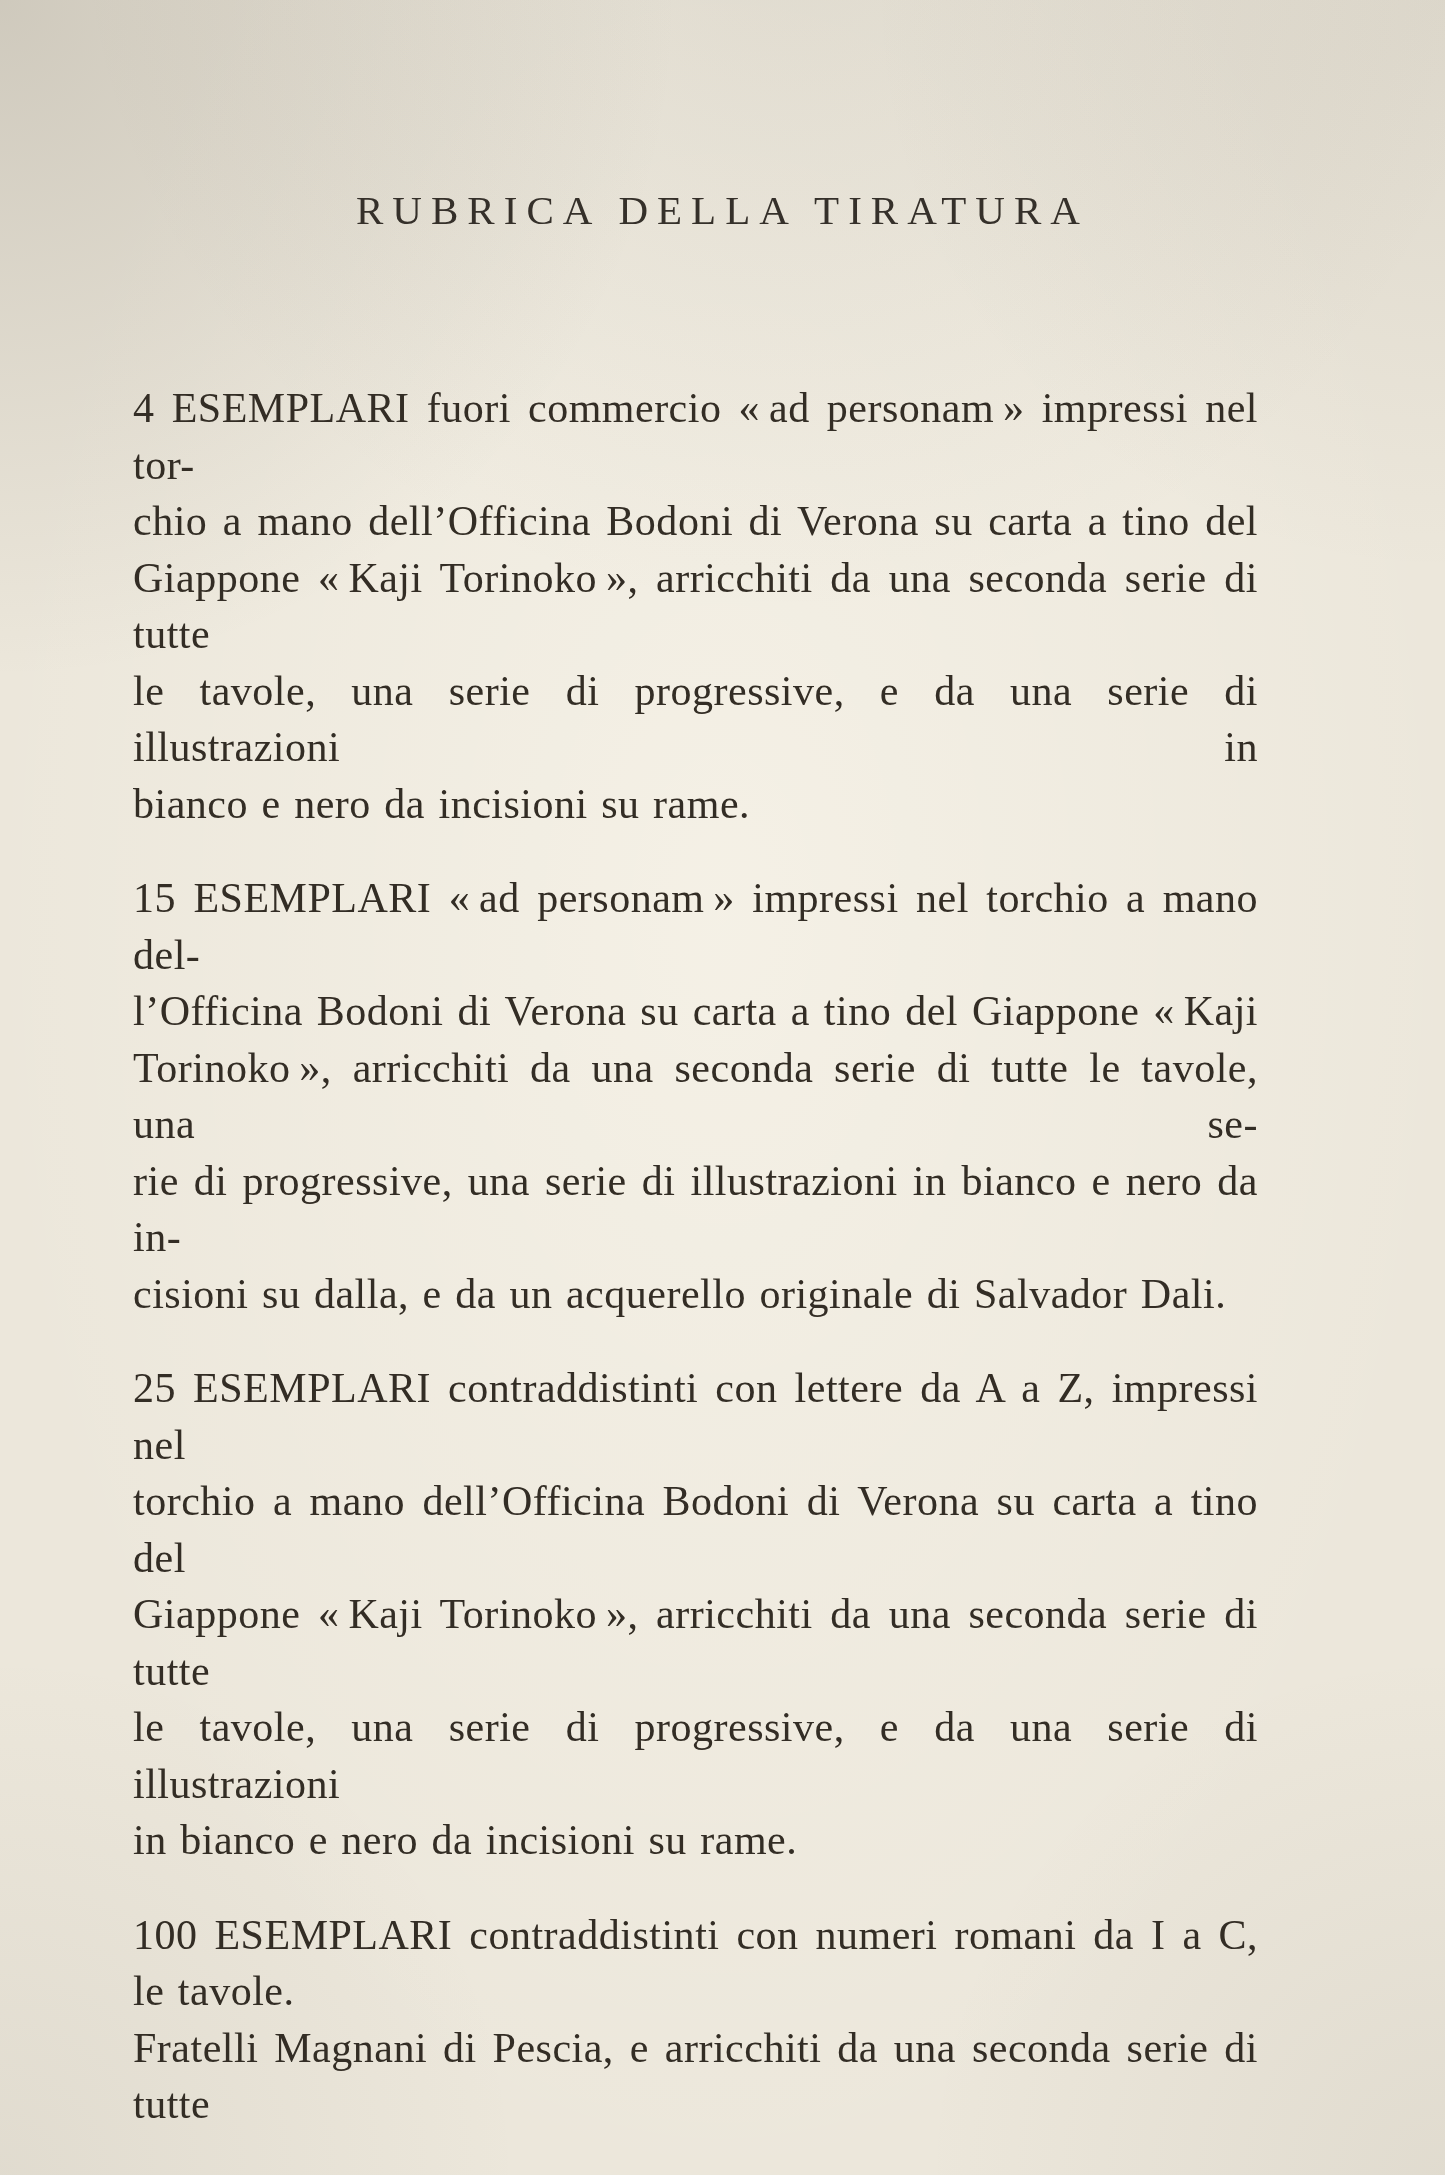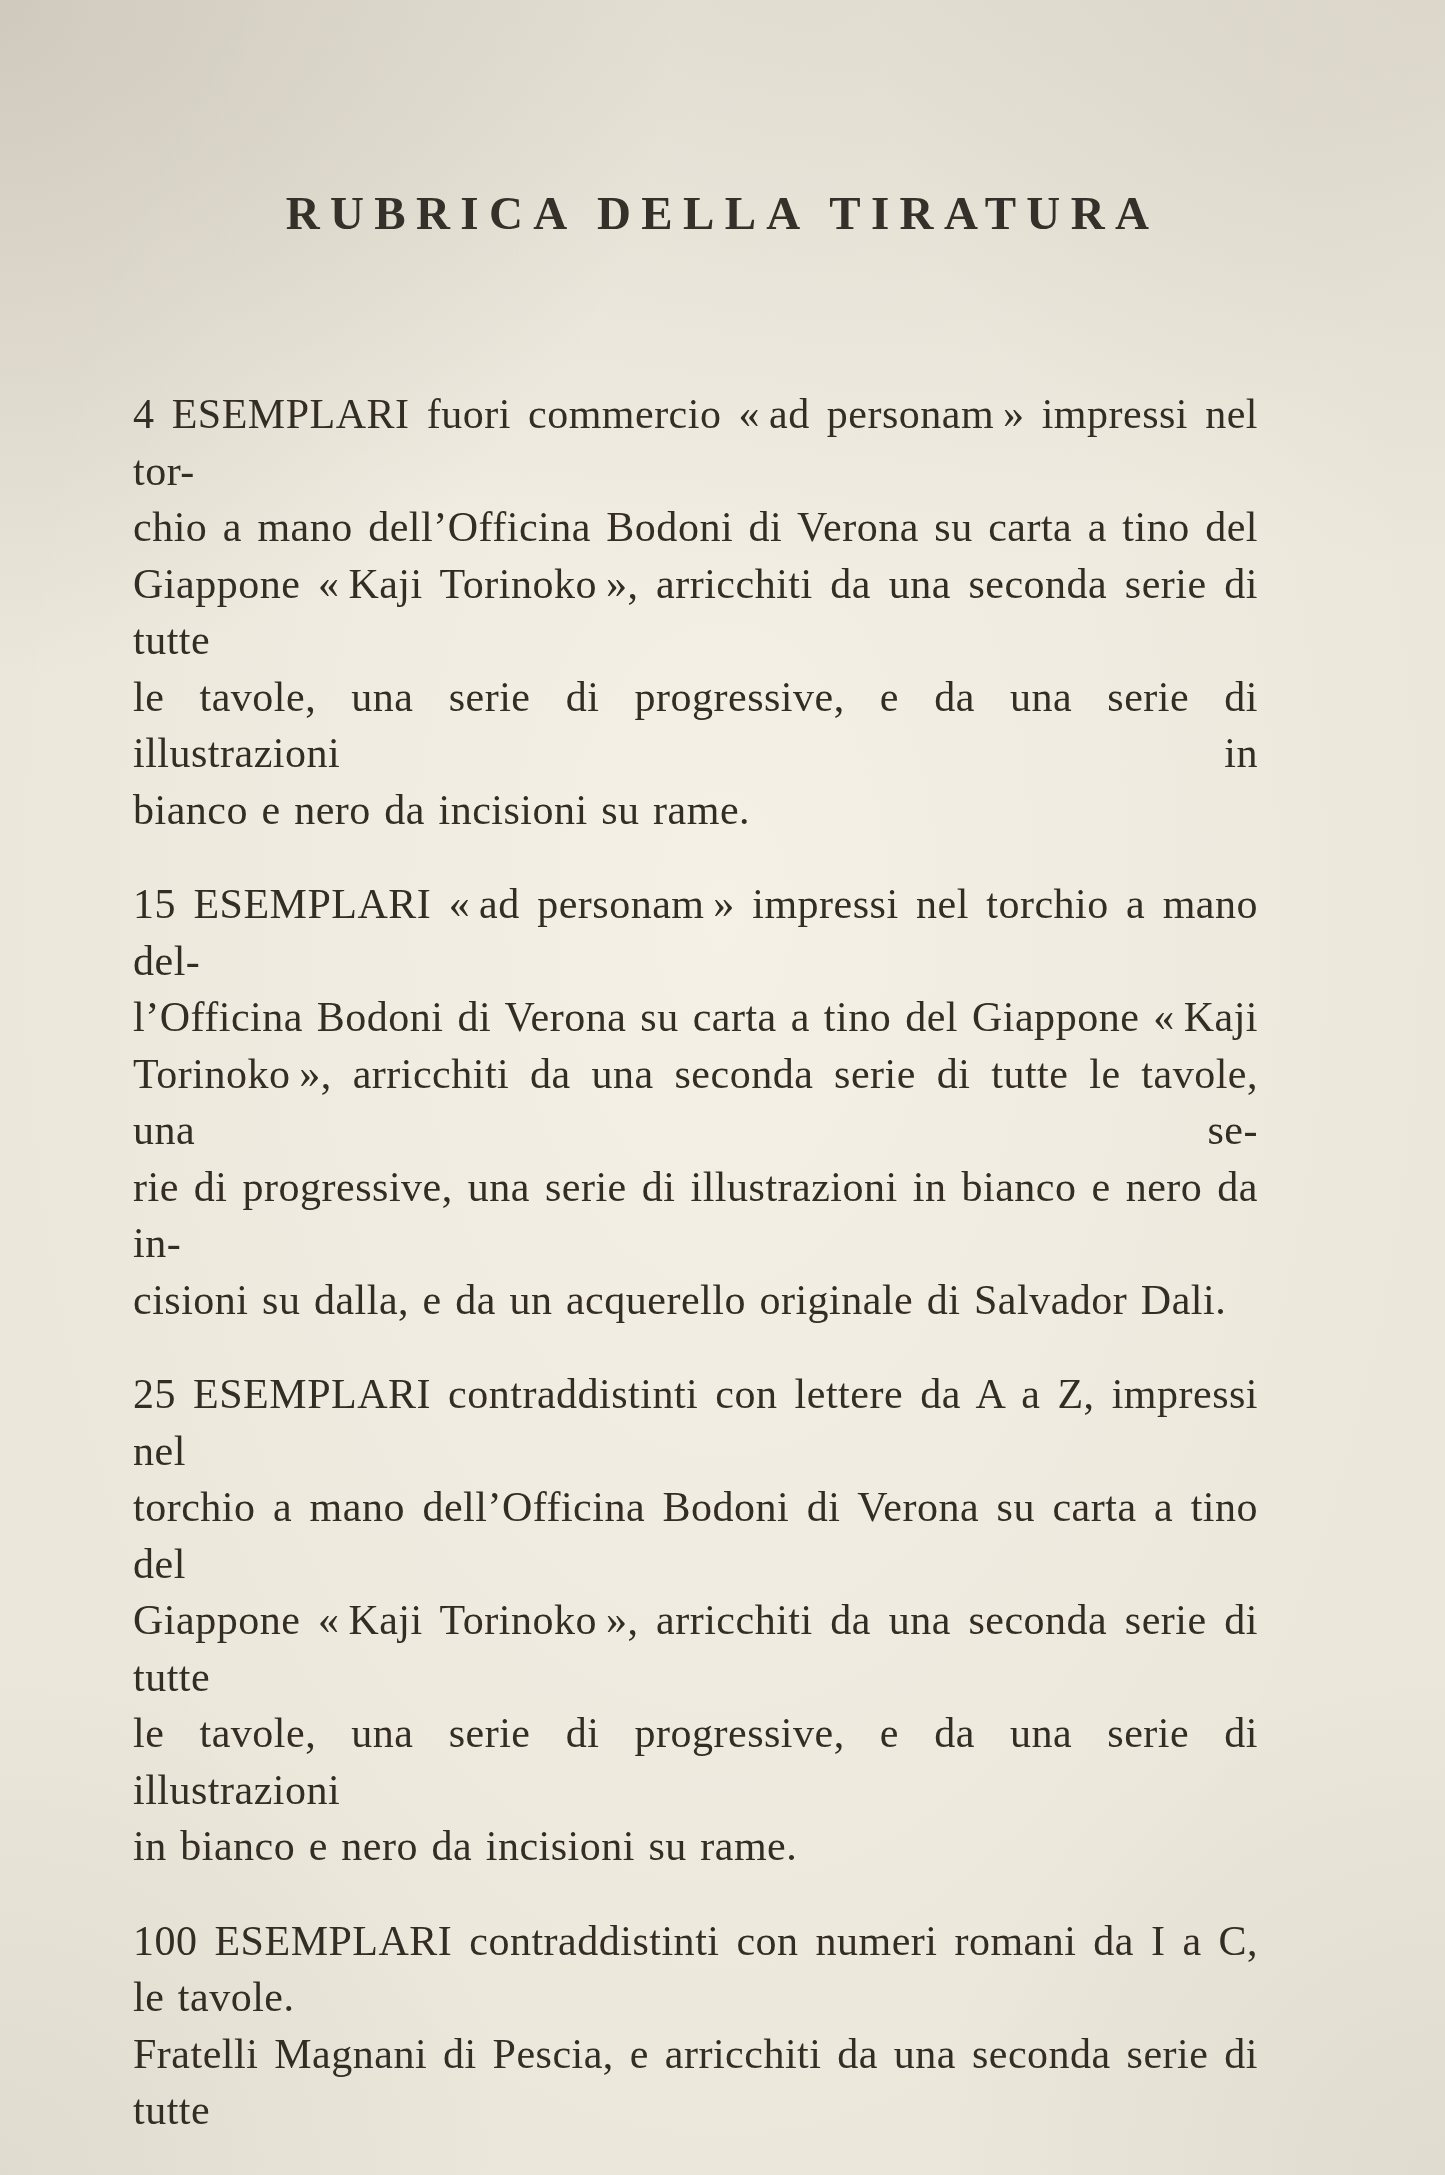--- a/index.html
+++ b/index.html
@@ -19,22 +19,22 @@
       radial-gradient(circle at 100% 0%, rgba(90,83,68,0.10), rgba(90,83,68,0) 22%),
       radial-gradient(circle at 0% 100%, rgba(90,83,68,0.08), rgba(90,83,68,0) 20%),
       radial-gradient(circle at 100% 100%, rgba(90,83,68,0.08), rgba(90,83,68,0) 20%),
       radial-gradient(ellipse at 50% 42%, rgba(255,252,243,0.45), rgba(255,252,243,0) 72%);
     overflow: hidden;
   }
 
   .title {
     padding-top: 186px;
     text-align: center;
-    font-size: 47px;
-    font-weight: bold;
+    font-size: 41px;
+    font-weight: normal;
     letter-spacing: 0.22em;
     white-space: nowrap;
     color: #35302a;
   }
 
   .text-block {
     margin: 146px 0 0 133px;
     width: 1125px;
     font-size: 42px;
     line-height: 56.5px;

